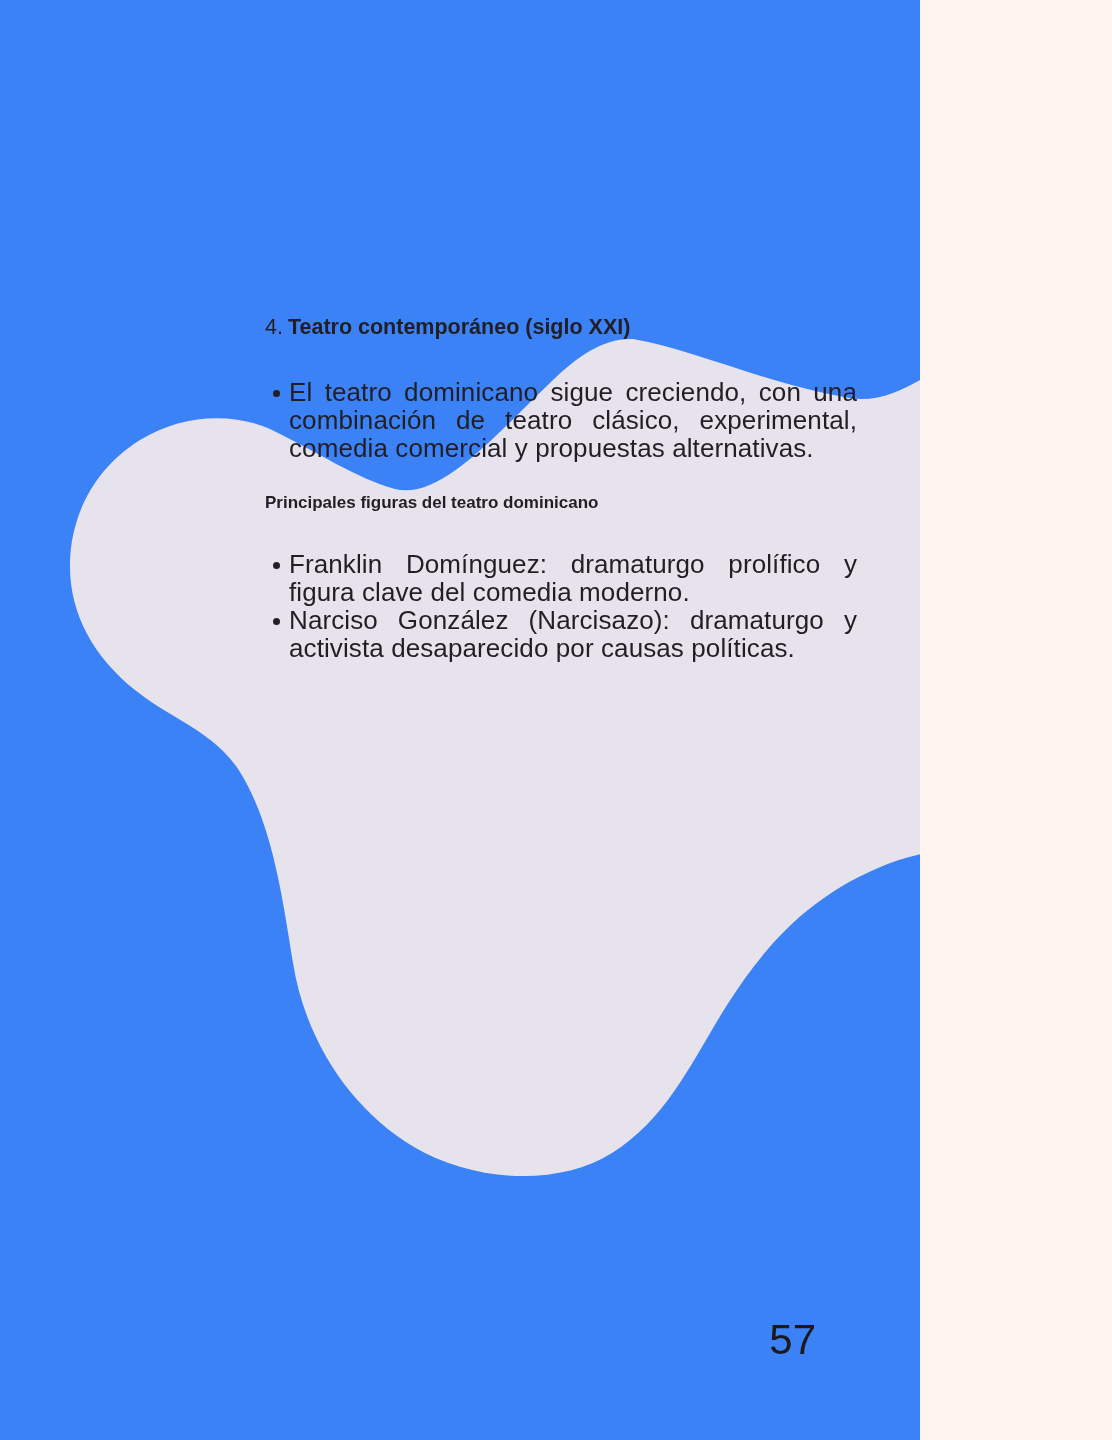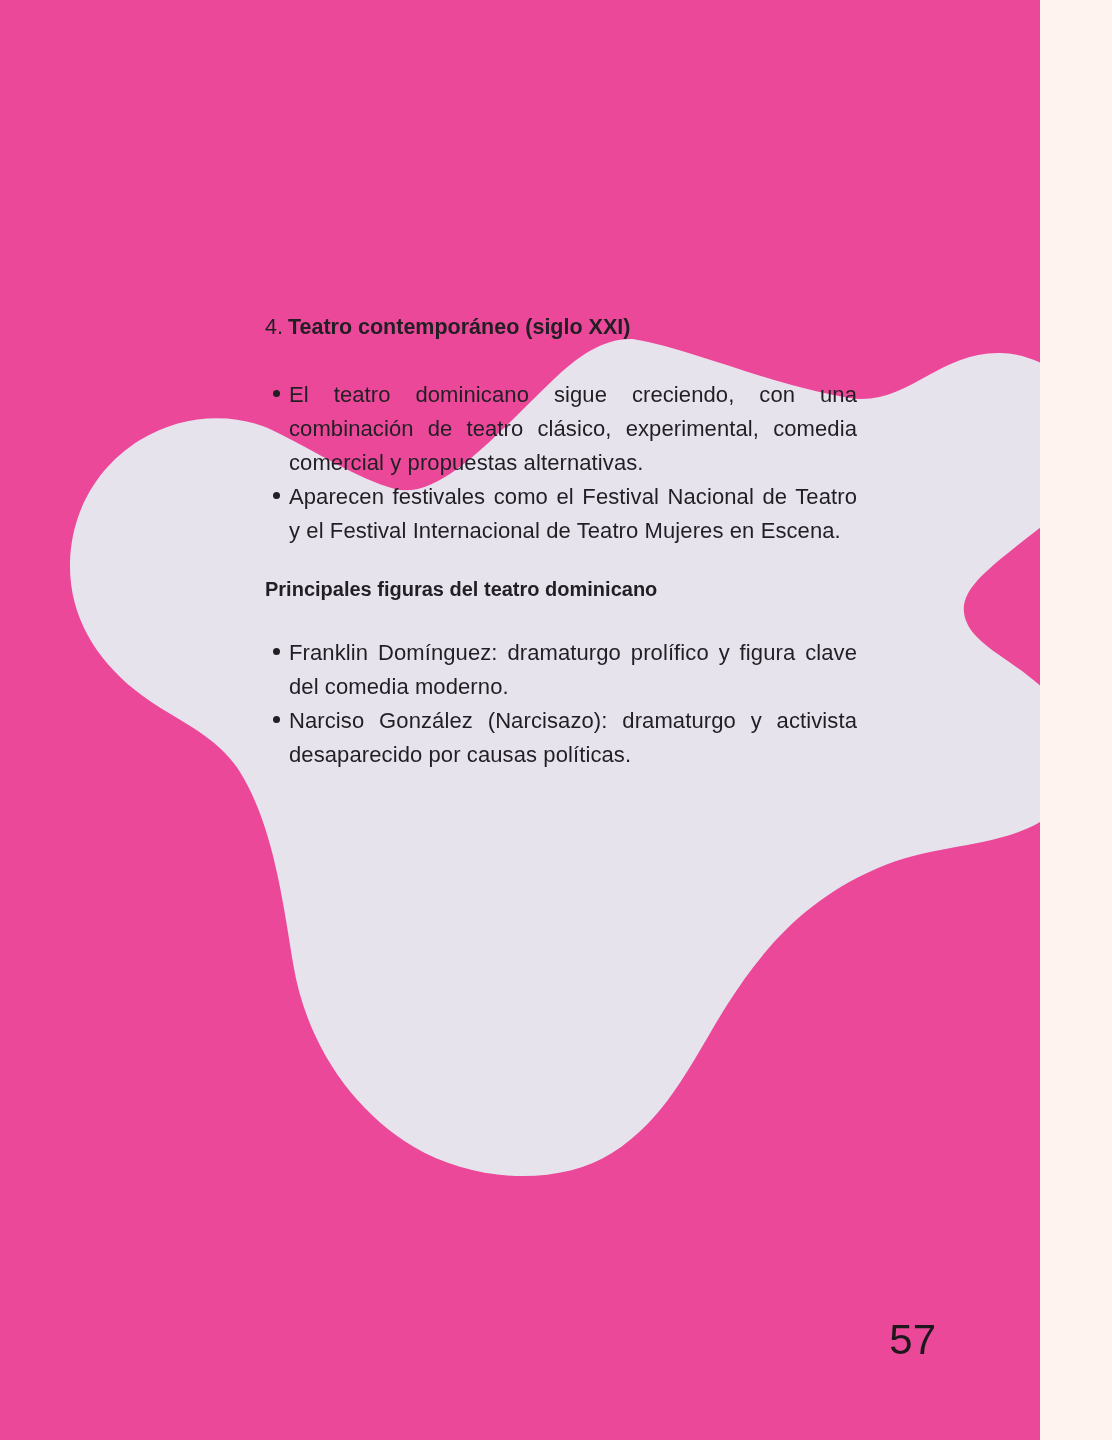--- a/index.html
+++ b/index.html
@@ -2,23 +2,23 @@
 <html><head>
 <meta charset="utf-8">
 <style>
   html, body {
     margin: 0;
     padding: 0;
     background: #fef3ef;
   }
   .page {
     position: relative;
-    width: 1040px;
+    width: 920px;
     height: 1440px;
-    background: #ec4899;
+    background: #3b82f6;
     overflow: hidden;
     font-family: "Liberation Sans", "DejaVu Sans", sans-serif;
     color: #211e24;
   }
   .blob {
     position: absolute;
     inset: 0;
     width: 1112px;
     height: 1440px;
     display: block;
@@ -34,33 +34,33 @@
     font-size: 21.5px;
     line-height: 28px;
     font-weight: 700;
   }
   .heading .h-prefix {
     font-weight: 400;
     margin-right: 5px;
   }
   .subheading {
     margin: 27px 0 33px 0;
-    font-size: 20px;
+    font-size: 17px;
     line-height: 28px;
     font-weight: 700;
   }
   ul.bullets {
     margin: 0;
     padding: 0 0 0 24px;
     list-style: none;
   }
   ul.bullets li {
     position: relative;
-    font-size: 22px;
-    line-height: 34px;
+    font-size: 26px;
+    line-height: 28px;
     text-align: justify;
     letter-spacing: 0.1px;
   }
   ul.bullets li::before {
     content: "";
     position: absolute;
     left: -16px;
     top: 11.5px;
     width: 7px;
     height: 7px;
@@ -108,21 +108,20 @@
   </svg>
 
   <main class="content">
 
     <h2 class="heading">
       <span class="h-prefix">4.</span><span class="h-text">Teatro contemporáneo (siglo XXI)</span>
     </h2>
 
     <ul class="bullets">
       <li>El teatro dominicano sigue creciendo, con una combinación de teatro clásico, experimental, comedia comercial y propuestas alternativas.</li>
-      <li>Aparecen festivales como el Festival Nacional de Teatro y el Festival Internacional de Teatro Mujeres en Escena.</li>
     </ul>
 
     <h3 class="subheading">Principales figuras del teatro dominicano</h3>
 
     <ul class="bullets">
       <li>Franklin Domínguez: dramaturgo prolífico y figura clave del comedia moderno.</li>
       <li>Narciso González (Narcisazo): dramaturgo y activista desaparecido por causas políticas.</li>
     </ul>
 
   </main>

